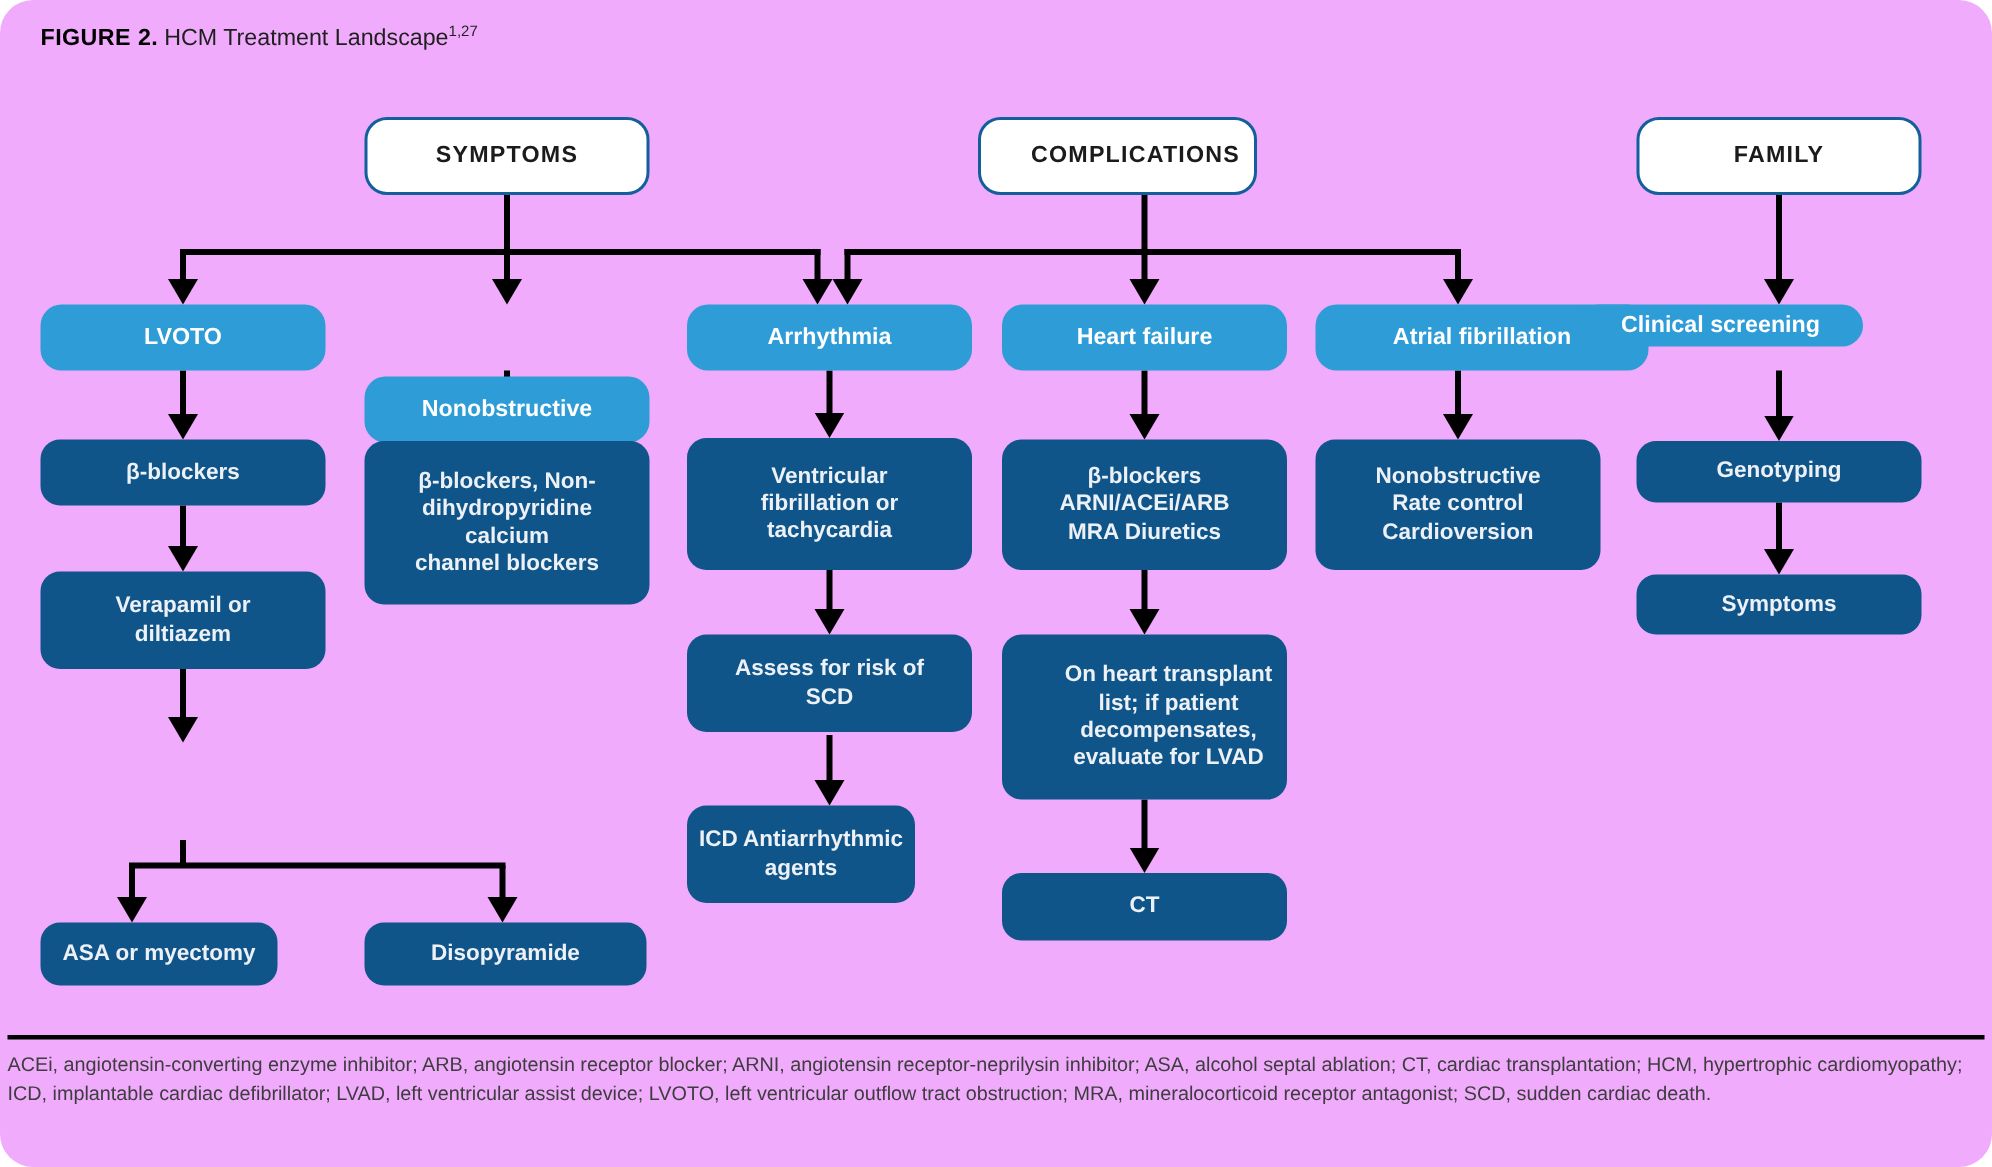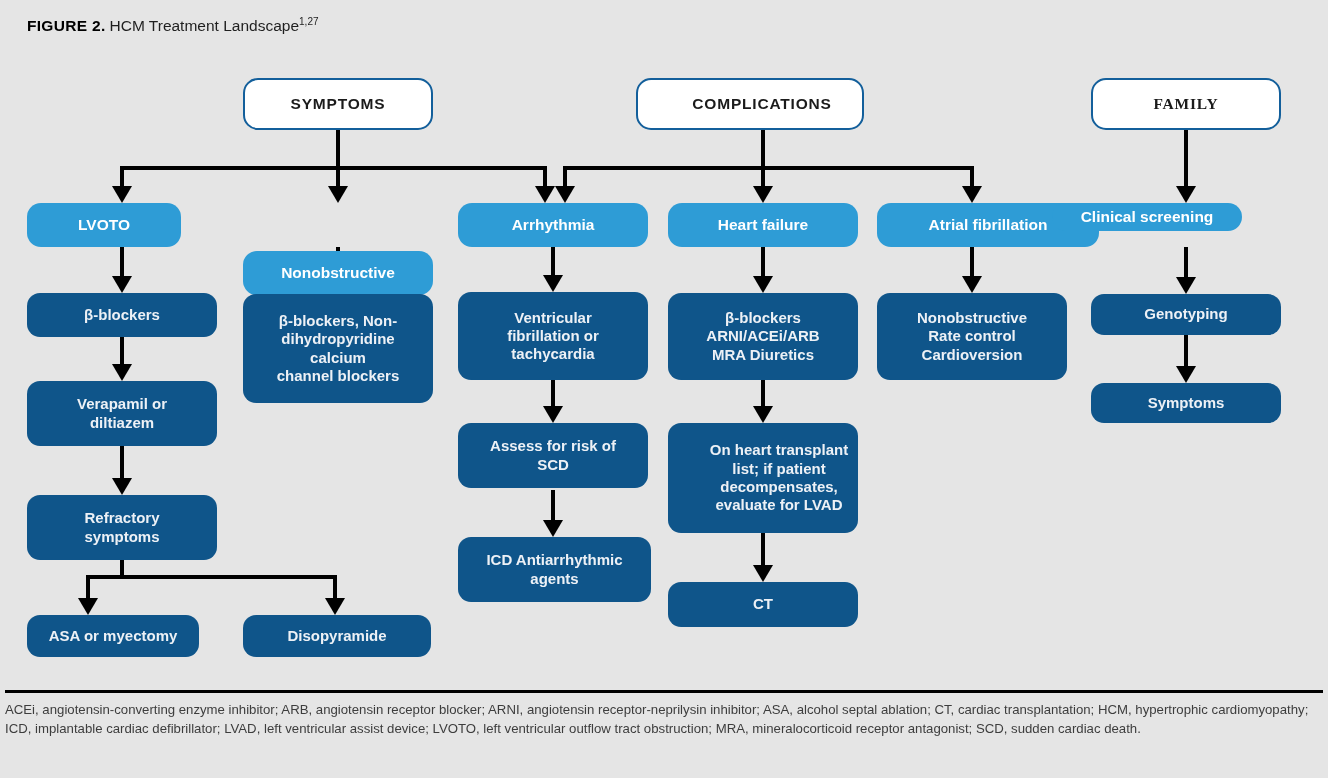--- a/index.html
+++ b/index.html
@@ -1,55 +1,55 @@
 <!DOCTYPE html>
 <html><head>
 <meta charset="utf-8">
 <style>
   html,body{margin:0;padding:0;background:#ffffff;}
   body{font-family:"Liberation Sans","DejaVu Sans",sans-serif;}
-  .stage{position:relative;width:1328px;height:778px;background:#e5e5e5;overflow:hidden;}
+  .stage{position:relative;width:1328px;height:778px;background:#f0abfc;overflow:hidden;border-radius:22px;}
 
   .figure-title{position:absolute;left:27px;top:16px;font-size:15.5px;color:#1f1f1f;}
   .figure-title .pre{font-weight:bold;color:#000;letter-spacing:.3px;}
   .figure-title .main{margin-left:4px;}
   .figure-title sup{font-size:10px;}
 
   svg.connectors{position:absolute;left:0;top:0;pointer-events:none;}
 
   .node{position:absolute;box-sizing:border-box;display:flex;align-items:center;justify-content:center;
         text-align:center;font-weight:bold;white-space:pre-line;line-height:1.22;}
   .hdr{background:#ffffff;border:2.5px solid #135F9B;border-radius:15px;color:#1b1b1b;
        font-size:15.5px;letter-spacing:.8px;}
   .lb{background:#2E9CD6;border-radius:14px;color:#ffffff;font-size:15.5px;}
   .db{background:#0F558A;border-radius:13px;color:#EDF1F6;font-size:15px;}
 
   
   .n-symptoms-header{left:243px;top:78px;width:190px;height:52px;}
-  .n-complications-header{left:636px;top:78px;width:228px;height:52px;padding-left:24px;}
-  .n-family-header{left:1091px;top:78px;width:190px;height:52px;font-family:Liberation Serif, serif;}
+  .n-complications-header{left:652px;top:78px;width:186px;height:52px;padding-left:24px;}
+  .n-family-header{left:1091px;top:78px;width:190px;height:52px;}
   
-  .n-lvoto{left:27px;top:203px;width:154px;height:44px;}
+  .n-lvoto{left:27px;top:203px;width:190px;height:44px;}
   .n-nonobstructive{left:243px;top:203px;width:190px;height:44px;margin-top:48px;}
   .n-arrhythmia{left:458px;top:203px;width:190px;height:44px;}
   .n-heart-failure{left:668px;top:203px;width:190px;height:44px;}
   .n-atrial-fibrillation{left:877px;top:203px;width:222px;height:44px;}
   .n-clinical-screening{left:1052px;top:203px;width:190px;height:28px;}
   
   .n-beta-blockers{left:27px;top:293px;width:190px;height:44px;}
   .n-verapamil{left:27px;top:381px;width:190px;height:65px;}
   .n-refractory{left:27px;top:495px;width:190px;height:65px;}
-  .n-asa{left:27px;top:615px;width:172px;height:42px;}
+  .n-asa{left:27px;top:615px;width:158px;height:42px;}
   .n-disopyramide{left:243px;top:615px;width:188px;height:42px;}
   
   .n-nondihydro{left:243px;top:294px;width:190px;height:109px;}
   
   .n-vfib{left:458px;top:292px;width:190px;height:88px;}
   .n-assess-scd{left:458px;top:423px;width:190px;height:65px;}
-  .n-icd{left:458px;top:537px;width:193px;height:65px;}
+  .n-icd{left:458px;top:537px;width:152px;height:65px;}
   
   .n-hf-meds{left:668px;top:293px;width:190px;height:87px;}
   .n-transplant{left:668px;top:423px;width:190px;height:110px;padding-left:32px;}
   .n-ct{left:668px;top:582px;width:190px;height:45px;}
   
   .n-af-treatment{left:877px;top:293px;width:190px;height:87px;}
   
   .n-genotyping{left:1091px;top:294px;width:190px;height:41px;}
   .n-symptoms-end{left:1091px;top:383px;width:190px;height:40px;}
 
@@ -120,22 +120,20 @@
   <div class="node lb n-lvoto">LVOTO</div>
   <div class="node lb n-nonobstructive">Nonobstructive</div>
   <div class="node lb n-arrhythmia">Arrhythmia</div>
   <div class="node lb n-heart-failure">Heart failure</div>
   <div class="node lb n-atrial-fibrillation">Atrial fibrillation</div>
   <div class="node lb n-clinical-screening">Clinical screening</div>
 
   <div class="node db n-beta-blockers">β-blockers</div>
   <div class="node db n-verapamil">Verapamil or
 diltiazem</div>
-  <div class="node db n-refractory">Refractory
-symptoms</div>
   <div class="node db n-asa">ASA or myectomy</div>
   <div class="node db n-disopyramide">Disopyramide</div>
   <div class="node db n-nondihydro">β-blockers, Non-
 dihydropyridine
 calcium
 channel blockers</div>
   <div class="node db n-vfib">Ventricular
 fibrillation or
 tachycardia</div>
   <div class="node db n-assess-scd">Assess for risk of

